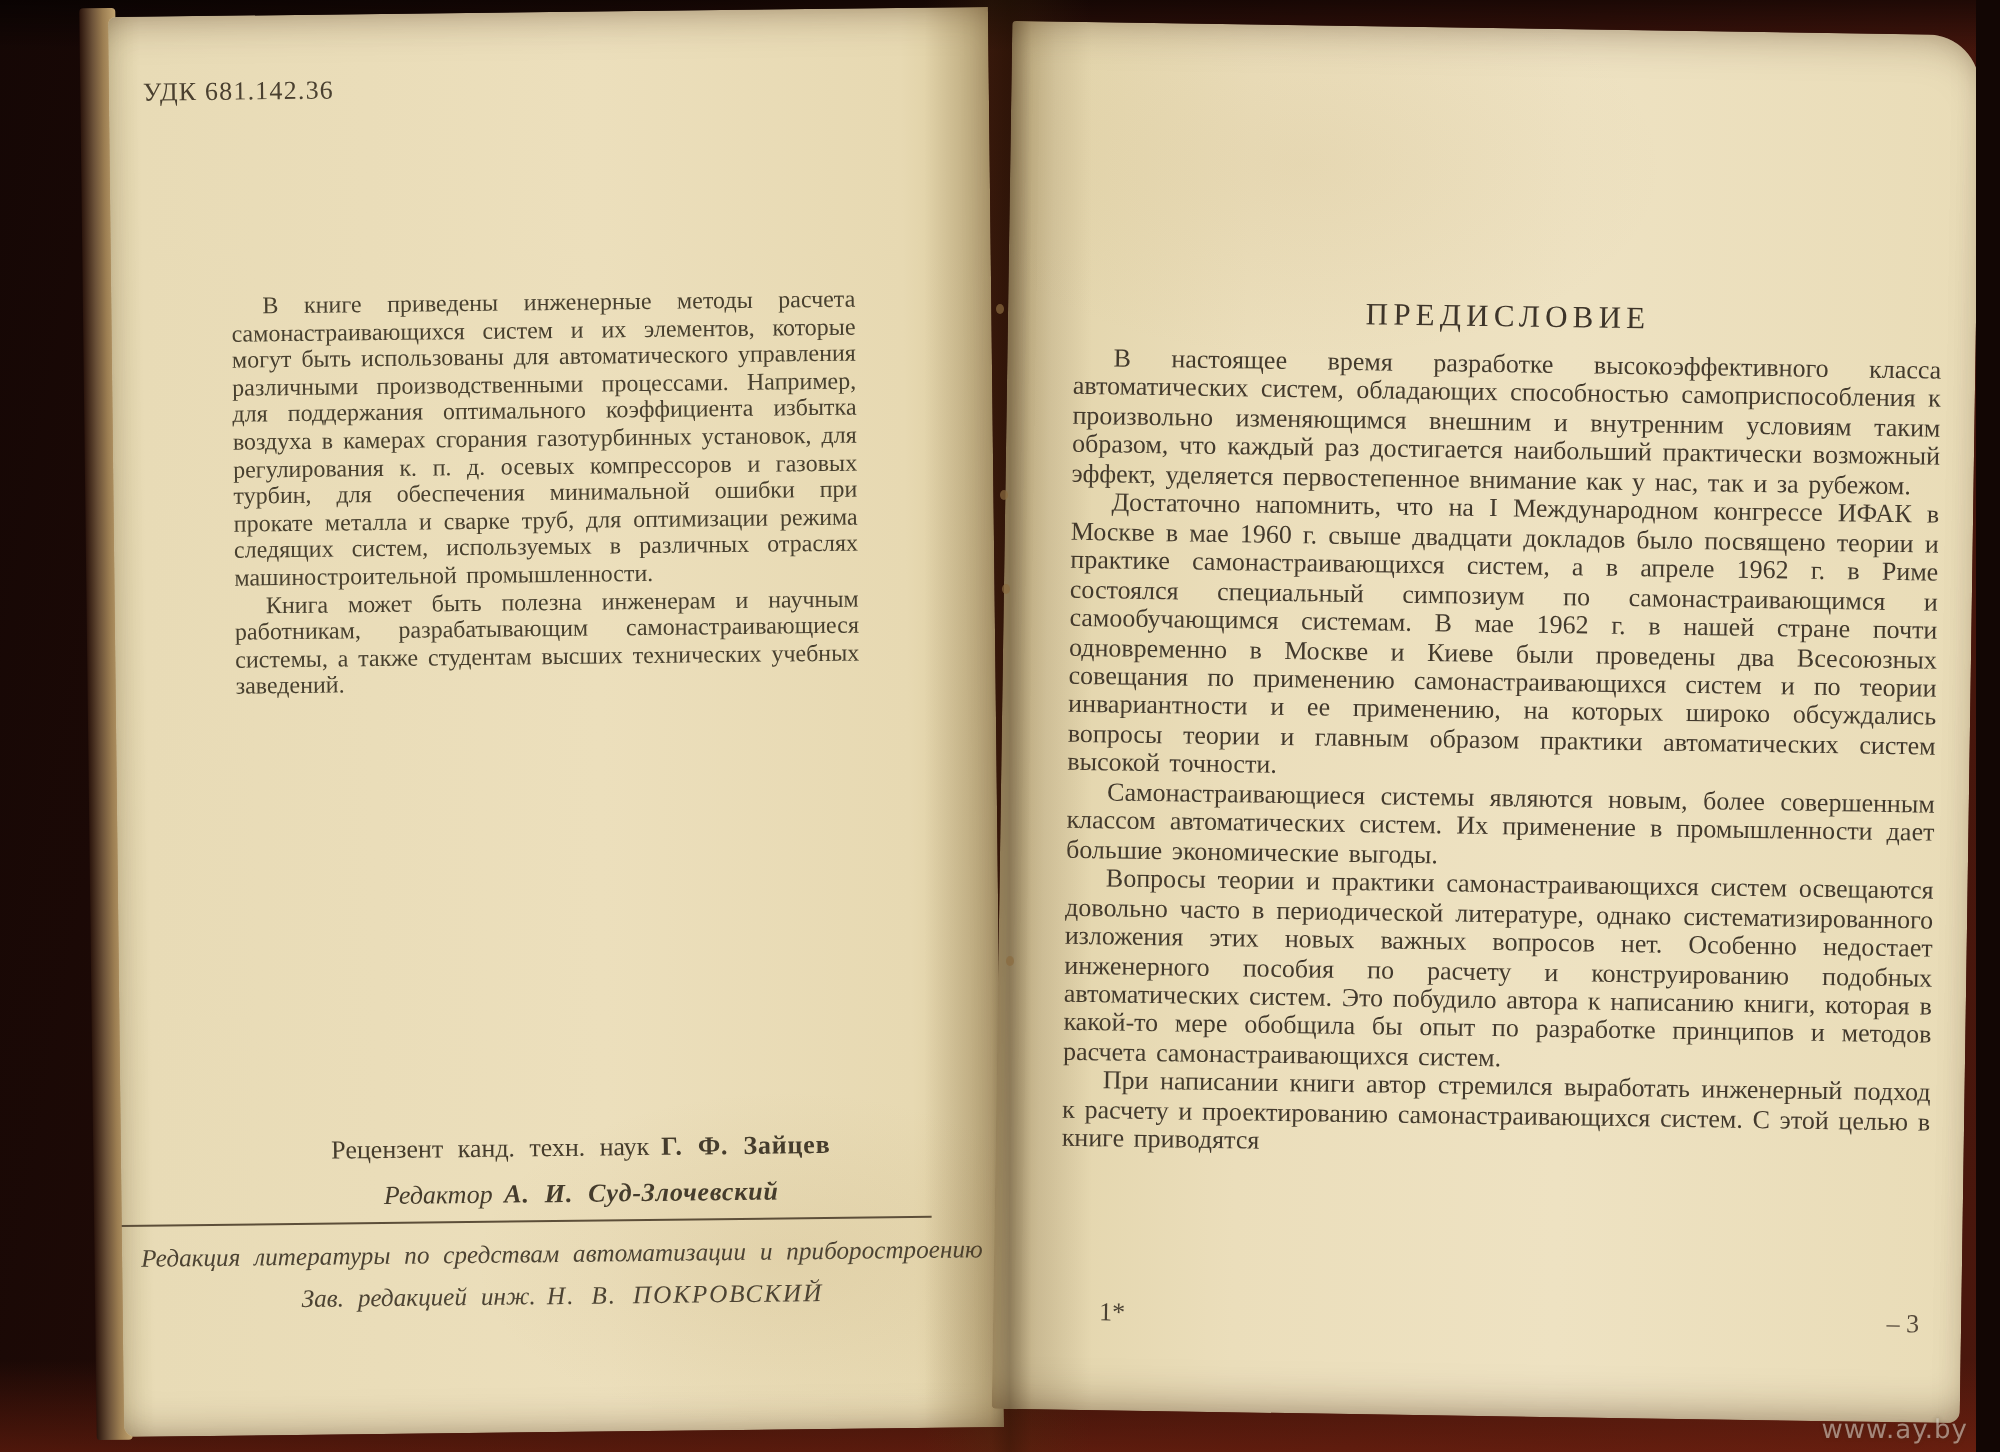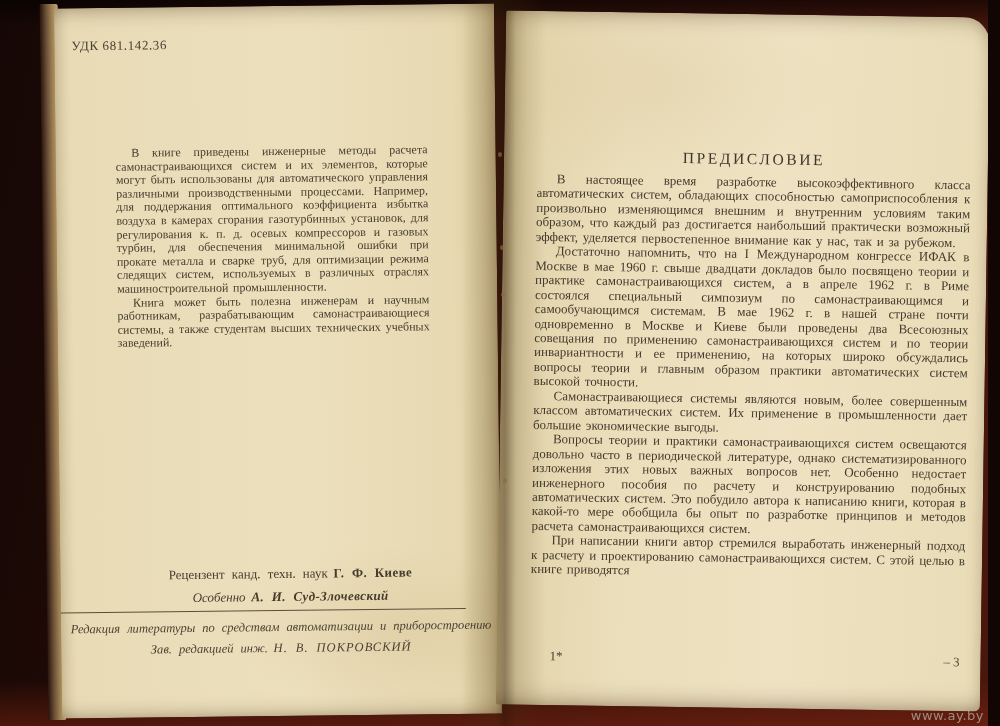--- a/index.html
+++ b/index.html
@@ -87,24 +87,24 @@
   <div class="page page-left">
     <div class="udk">УДК 681.142.36</div>
 
     <div class="annotation">
       <p>В книге приведены инженерные методы расчета самонастраивающихся систем и их элементов, которые могут быть использованы для автоматического управления различными производственными процессами. Например, для поддержания оптимального коэффициента избытка воздуха в камерах сгорания газотурбинных установок, для регулирования к. п. д. осевых компрессоров и газовых турбин, для обеспечения минимальной ошибки при прокате металла и сварке труб, для оптимизации режима следящих систем, используемых в различных отраслях машиностроительной промышленности.</p>
       <p>Книга может быть полезна инженерам и научным работникам, разрабатывающим самонастраивающиеся системы, а также студентам высших технических учебных заведений.</p>
     </div>
 
     <div class="credits">
       <div class="row1">
-        <span class="prefix-gap">Рецензент канд. техн. наук</span><b>Г. Ф. Киеве</b>
+        <span class="prefix-gap">Рецензент канд. техн. наук</span><b>Г. Ф. Зайцев</b>
       </div>
       <div class="row2">
-        <span class="prefix-gap">Особенно</span><b>А. И. Суд-Злочевский</b>
+        <span class="prefix-gap">Редактор</span><b>А. И. Суд-Злочевский</b>
       </div>
     </div>
 
     <div class="rule"></div>
 
     <div class="edition">
       <div class="row1">Редакция литературы по средствам автоматизации и приборостроению</div>
       <div class="row2">
         <span class="prefix-gap">Зав. редакцией инж.</span><span class="head-name">Н. В. ПОКРОВСКИЙ</span>
       </div>

